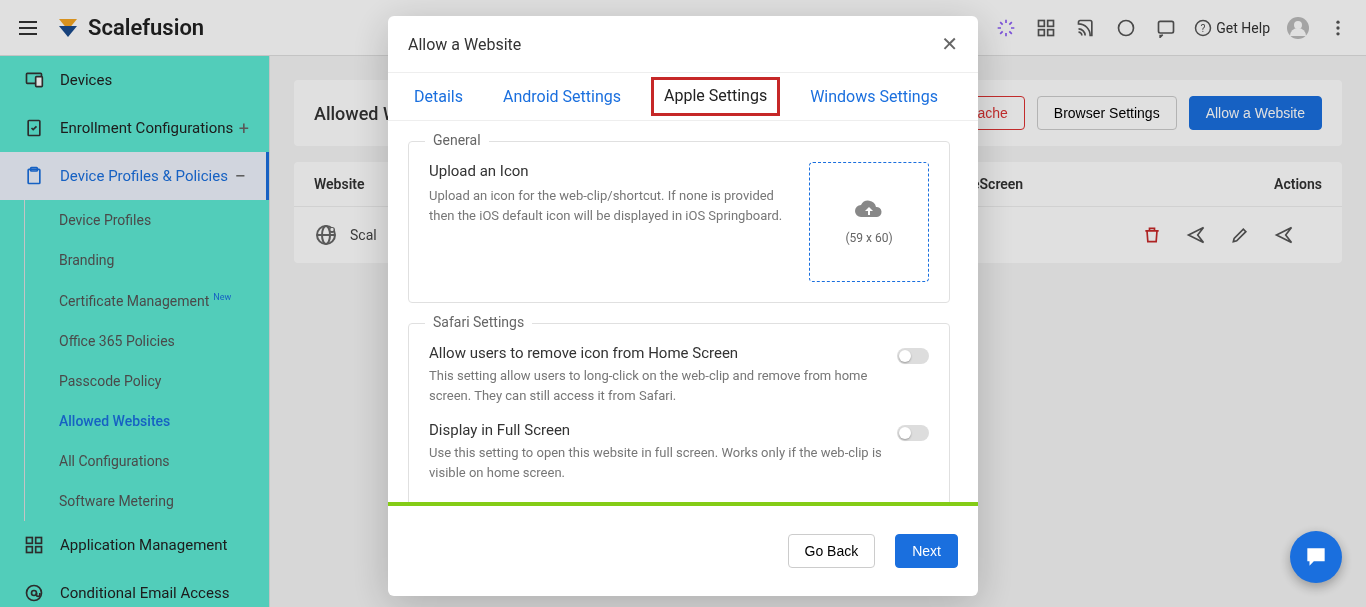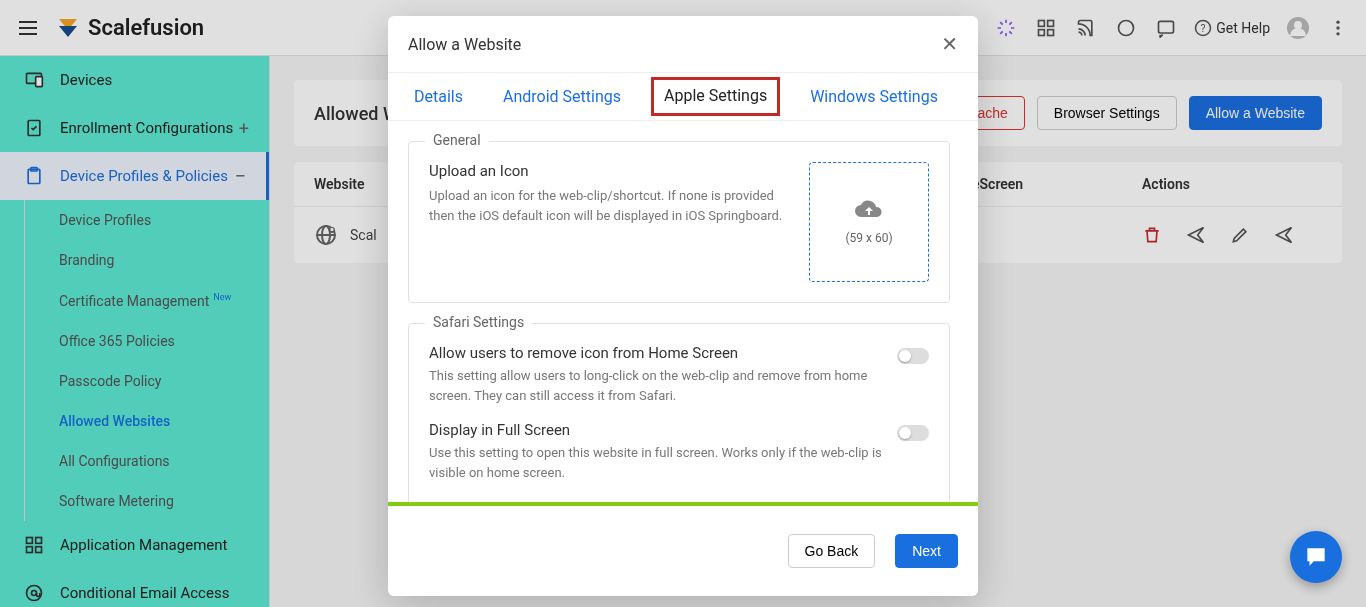--- a/index.html
+++ b/index.html
@@ -34,21 +34,21 @@
     .page-actions { margin-left: auto; display: flex; gap: 12px; }
     .btn { padding: 8px 16px; border-radius: 4px; font-size: 14px; cursor: pointer; border: 1px solid #ccc; background: #fff; }
     .btn-danger { border-color: #d33; color: #d33; }
     .btn-primary { background: #1a6fde; color: #fff; border-color: #1a6fde; }
 
     
     .table-wrap { background: #fff; border-radius: 4px; }
     .table-header { display: flex; padding: 14px 20px; font-weight: 600; color: #333; font-size: 14px; border-bottom: 1px solid #eee; }
     .col-website { flex: 0 0 200px; }
     .col-homescreen { flex: 0 0 200px; margin-left: auto; }
-    .col-actions { flex: 0 0 180px; text-align: left; }
+    .col-actions { flex: 0 0 180px; text-align: right; }
     .table-row { display: flex; padding: 16px 20px; align-items: center; font-size: 14px; color: #444; }
     .row-icon { width: 24px; height: 24px; margin-right: 12px; color: #666; }
     .row-actions { display: flex; gap: 24px; color: #666; }
     .action-icon { width: 20px; height: 20px; cursor: pointer; }
     .action-delete { color: #d33; }
     .action-close-circle { color: #d33; }
 
     
     .scrim { position: absolute; inset: 0; background: rgba(0,0,0,0.12); }
 

